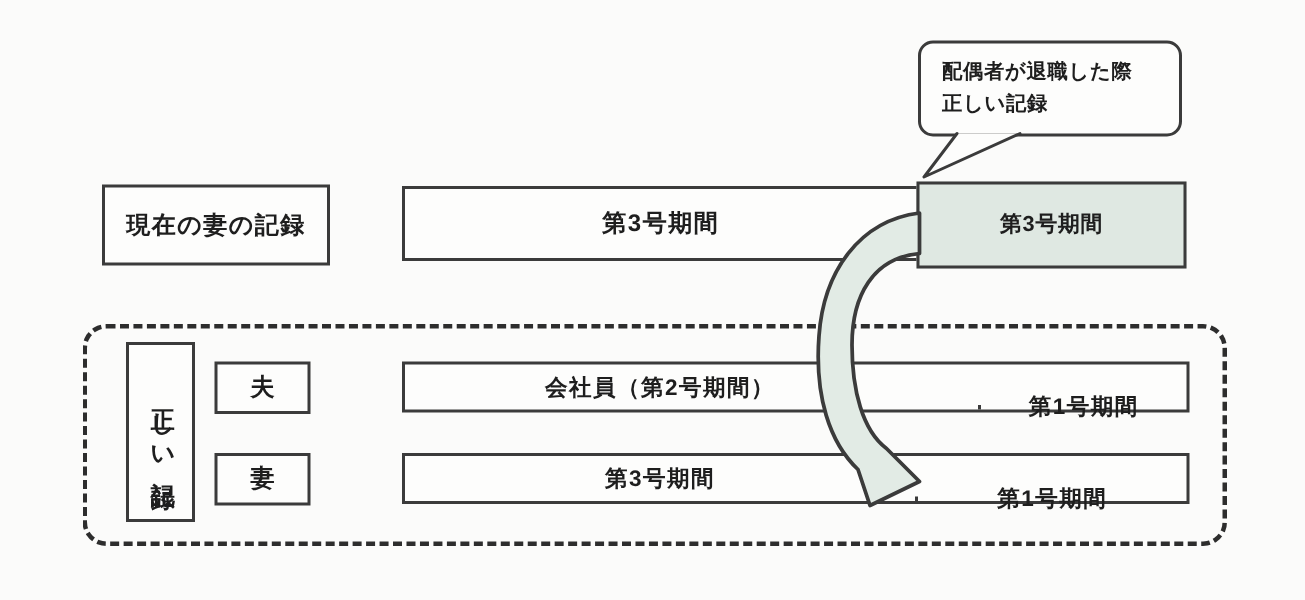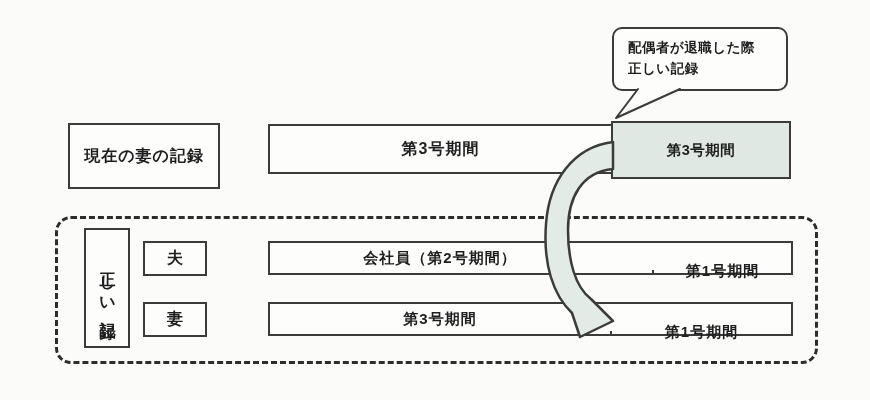--- a/index.html
+++ b/index.html
@@ -8,21 +8,21 @@
     font-family:"Liberation Sans","DejaVu Sans",sans-serif;color:#1e1e1e;
   }
   .box{position:absolute;border:2px solid #3b3b3b;background:#fdfdfc;box-sizing:border-box;
        display:flex;align-items:center;justify-content:center;}
   .bubble{
     position:absolute;left:612px;top:27px;width:176px;height:64px;box-sizing:border-box;
     border:2px solid #3b3b3b;border-radius:10px;background:#fdfdfc;
     display:flex;flex-direction:column;justify-content:center;padding:2px 10px 2px 14px;
     font-size:13.5px;font-weight:600;line-height:1.55;letter-spacing:.5px;
   }
-  .row1-label{left:68px;top:123px;width:152px;height:66px;font-size:16px;font-weight:600;letter-spacing:1px;}
+  .row1-label{left:68px;top:123px;width:152px;height:54px;font-size:16px;font-weight:600;letter-spacing:1px;}
   .row1-bar{left:268px;top:124px;width:345px;height:50px;font-size:16px;font-weight:600;letter-spacing:1px;}
   .row1-highlight{
     left:611px;top:121px;width:180px;height:58px;flex-direction:column;
     font-size:14.5px;font-weight:600;line-height:1.4;letter-spacing:.5px;
   }
   .dashed-group{
     position:absolute;left:55px;top:216px;width:763px;height:148px;box-sizing:border-box;
     border:3px dashed #2d2d2d;border-radius:16px;
   }
   .vlabel-box{left:84px;top:228px;width:46px;height:120px;}

